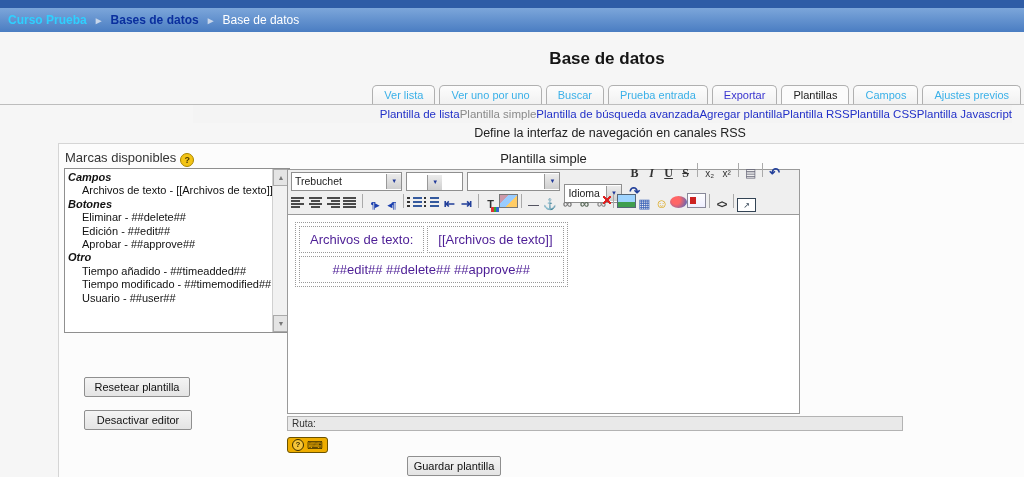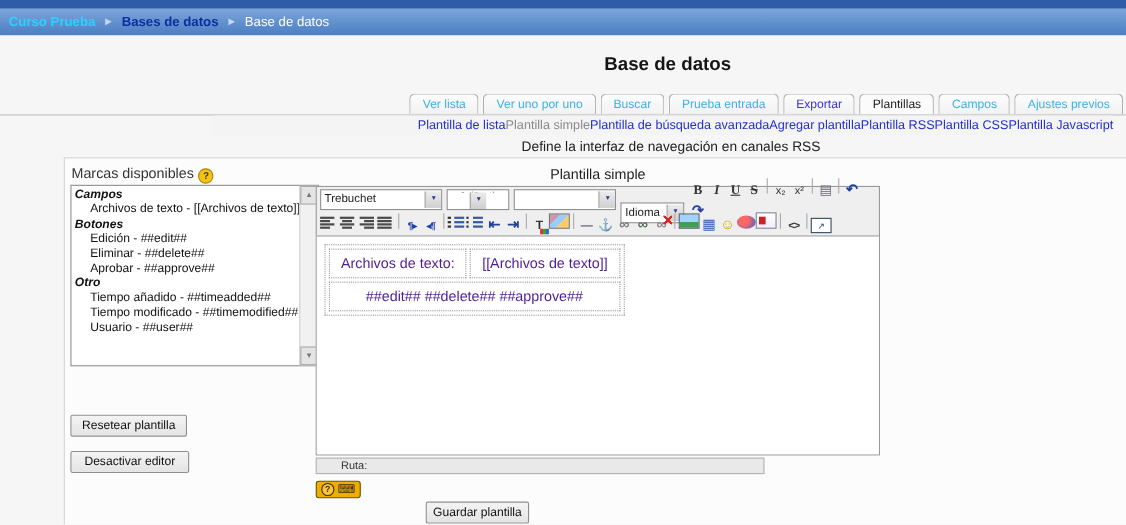--- a/index.html
+++ b/index.html
@@ -52,21 +52,21 @@
   .lb-line.hdr{font-weight:bold;font-style:italic;}
   .lb-line:not(.hdr){padding-left:14px;}
   .lb-scroll{width:16px;background:#f1f1f1;border-left:1px solid #d0d0d0;
     display:flex;flex-direction:column;justify-content:space-between;}
   .sbtn{height:15px;background:#e4e4e4;border:1px solid #aaa;font-size:7px;color:#777;
     display:flex;align-items:center;justify-content:center;cursor:pointer;}
 
   .btn{position:absolute;background:linear-gradient(#f4f4f4,#e4e4e4);
     border:1px solid #8f8f8f;border-radius:2px;font-size:11px;color:#111;
     display:flex;align-items:center;justify-content:center;cursor:pointer;
-    font-family:"Liberation Sans",sans-serif;}
+    font-family:"Liberation Sans",sans-serif;margin-left:20px;}
   .btn-reset{left:64px;top:377px;width:104px;height:18px;}
   .btn-disable{left:64px;top:410px;width:106px;height:18px;}
   .btn-save{left:387px;top:456px;width:92px;height:18px;}
 
   
   .ed-title{position:absolute;left:287px;width:513px;top:151px;text-align:center;
     font-size:13px;color:#222;}
   .editor{position:absolute;left:287px;top:169px;width:513px;border:1px solid #9a9a9a;
     background:#efefef;box-sizing:border-box;}
   .toolrow{display:flex;align-items:center;height:22px;padding-left:3px;}
@@ -129,23 +129,23 @@
   .docred::after{content:"";position:absolute;left:2px;top:3px;width:6px;height:7px;background:#c22;}
   .winic{width:13px;height:12px;border:1px solid #345;background:#fff;font-size:8px;color:#345;}
 
   .ed-content{height:199px;background:#ffffff;border-top:1px solid #9a9a9a;
     padding:7px;box-sizing:border-box;cursor:text;}
   .ed-table{border:1px dotted #9a9a9a;border-spacing:3px;
     font-size:13px;color:#4c1d95;}
   .ed-table td{border:1px dotted #9a9a9a;padding:5px 10px;white-space:nowrap;}
   .ed-table .c2{text-align:center;}
 
-  .pathbar{position:absolute;left:287px;top:416px;width:408px;height:15px;
+  .pathbar{position:absolute;left:287px;top:416px;width:616px;height:15px;
     background:#e9e9e9;border:1px solid #b3b3b3;box-sizing:border-box;
-    font-size:10px;color:#333;display:flex;align-items:center;padding-left:22px;}
+    font-size:10px;color:#333;display:flex;align-items:center;padding-left:4px;}
 
   .helpbadge{position:absolute;left:287px;top:437px;height:14px;
     background:#eead00;border:1px solid #6b5200;border-radius:3px;
     display:inline-flex;align-items:center;gap:3px;padding:0 4px;cursor:pointer;}
   .hb-q{width:10px;height:10px;border-radius:50%;border:1px solid #3a2d00;color:#3a2d00;
     font-size:8px;font-weight:bold;text-align:center;line-height:10px;background:#f7c63a;}
   .hb-kbd{font-size:11px;color:#332800;line-height:10px;}
 </style>
 </head>
 <body>
@@ -195,22 +195,22 @@
   <div class="lp-title">
     <span>Marcas disponibles</span><span class="help-dot">?</span>
   </div>
 
   <div class="listbox">
     <div class="lb-lines">
 
     <div class="lb-line hdr">Campos</div>
         <div class="lb-line">Archivos de texto - [[Archivos de texto]]</div>
         <div class="lb-line hdr">Botones</div>
+        <div class="lb-line">Eliminar - ##delete##</div>
         <div class="lb-line">Edición - ##edit##</div>
-        <div class="lb-line">Eliminar - ##delete##</div>
         <div class="lb-line">Aprobar - ##approve##</div>
         <div class="lb-line hdr">Otro</div>
         <div class="lb-line">Tiempo añadido - ##timeadded##</div>
         <div class="lb-line">Tiempo modificado - ##timemodified##</div>
         <div class="lb-line">Usuario - ##user##</div>
       </div>
     <div class="lb-scroll">
       <div class="sbtn">▲</div>
       <div class="sbtn">▼</div>
     </div>

